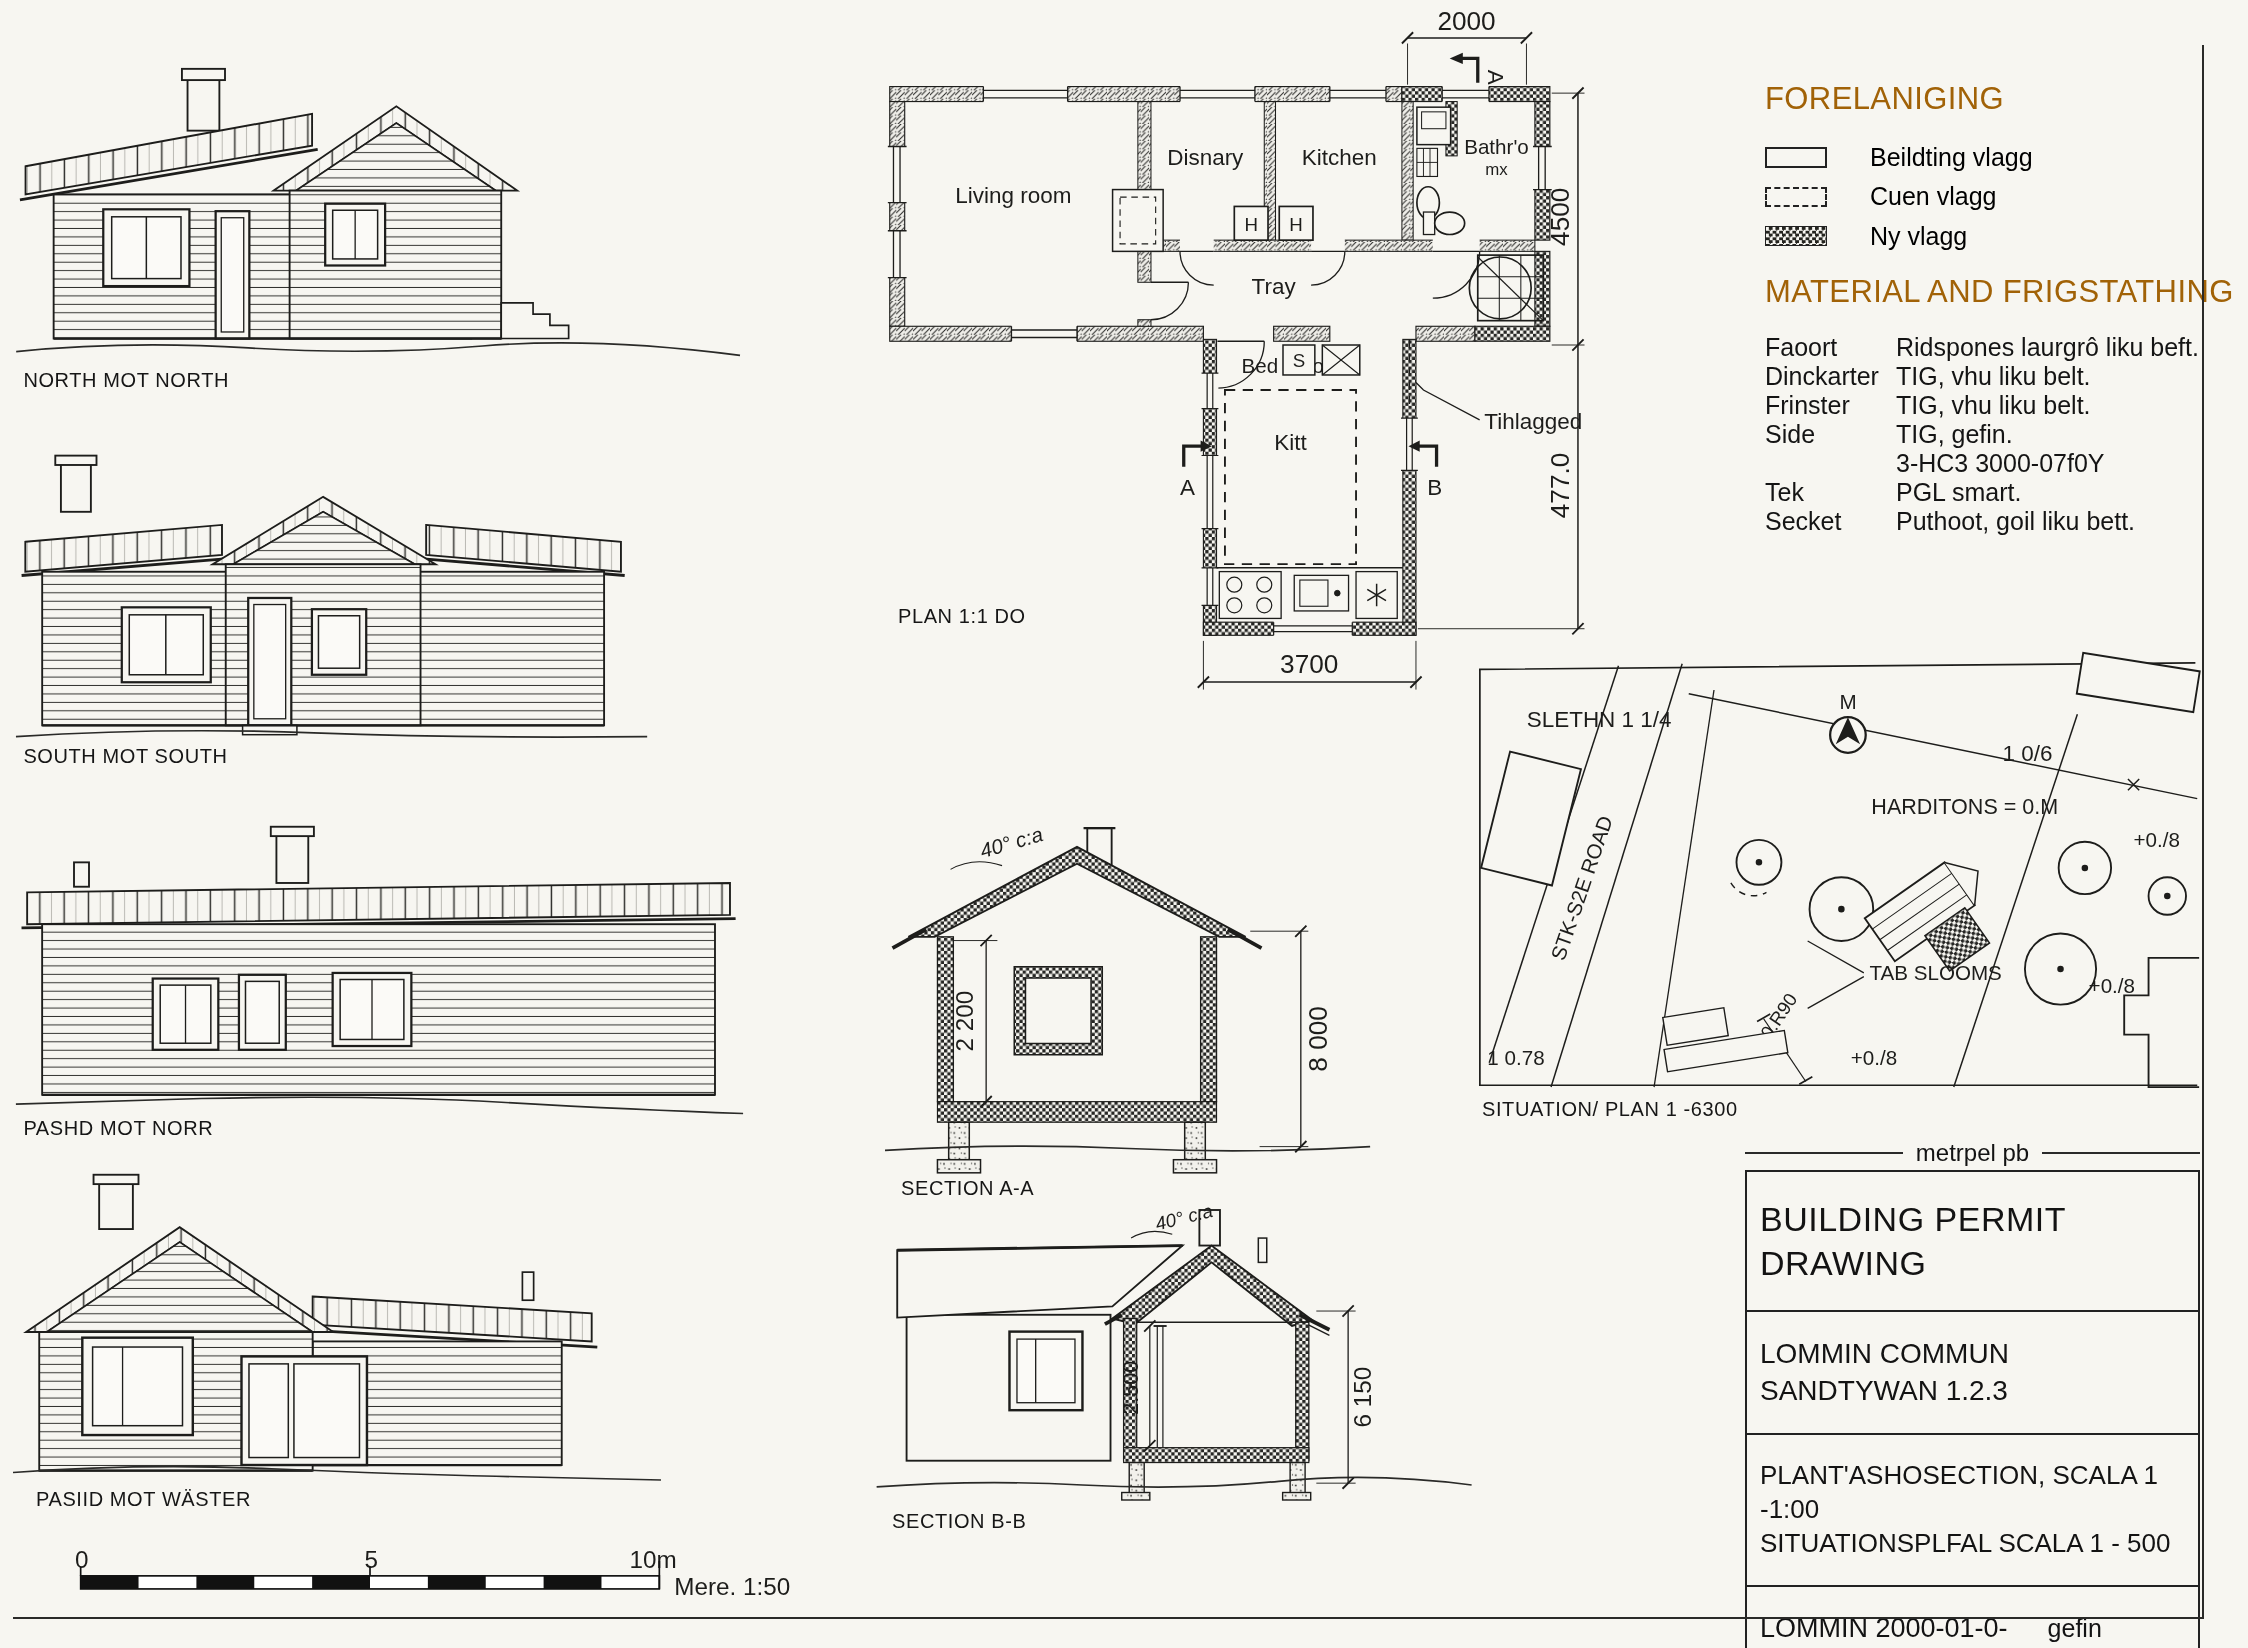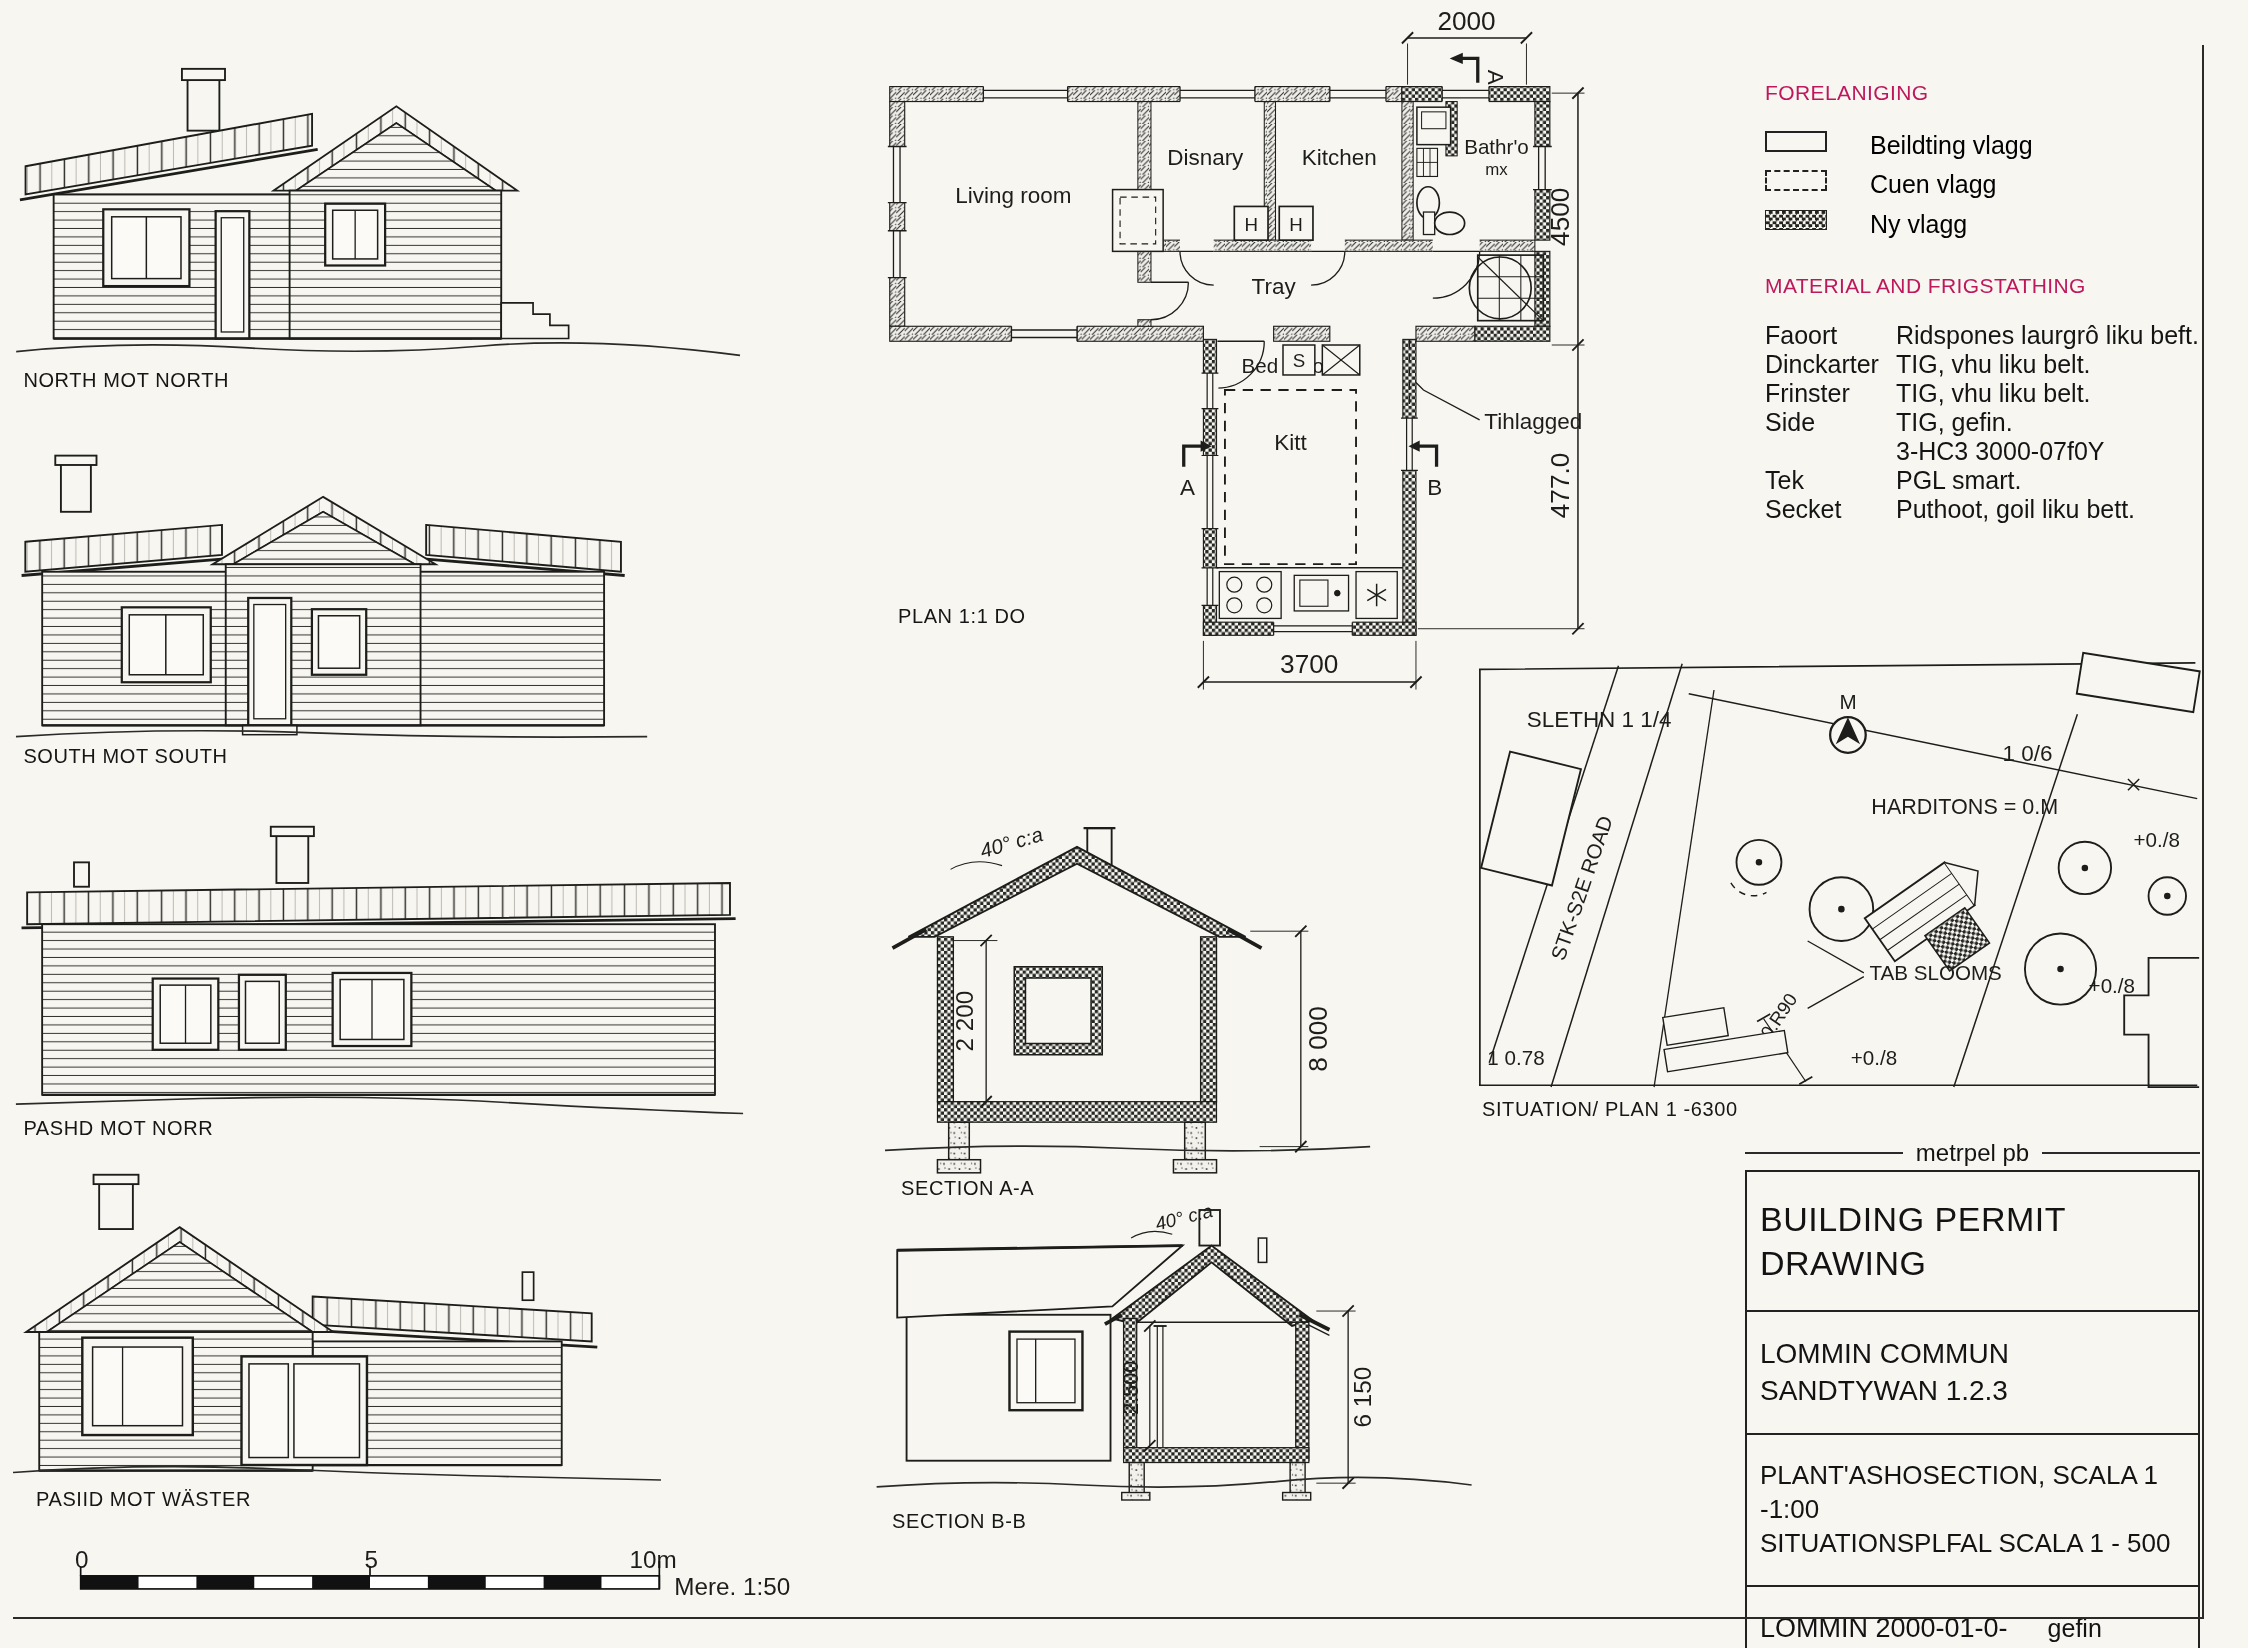--- a/index.html
+++ b/index.html
@@ -3,23 +3,23 @@
 <meta charset="utf-8">
 <style>
   *{margin:0;padding:0;box-sizing:border-box}
   html,body{width:2249px;height:1649px}
   body{background:#fff;font-family:"Liberation Sans",sans-serif}
   #sheet{position:absolute;left:0;top:0;width:2249px;height:1649px;background:#f7f6f1;overflow:hidden}
   .abs{position:absolute}
   .cap{position:absolute;font-size:20px;color:#161616;letter-spacing:0.6px;white-space:nowrap}
   svg{display:block;overflow:visible}
   svg text{font-family:"Liberation Sans",sans-serif;fill:#1d1d1b}
-  .blk-title{font-size:21px;color:#be185d;letter-spacing:0.4px}
+  .blk-title{font-size:31px;color:#a16207;letter-spacing:0.4px}
   
-  .lg-row{display:flex;margin-bottom:10.3px}
+  .lg-row{display:flex;align-items:center;margin-bottom:10.3px}
   .sw{width:62px;height:20.6px;margin-right:43px;flex:none}
   .sw-solid{border:2.8px solid #222}
   .sw-dash{border:2.8px dashed #222}
   .sw-hatch{border:1.9px solid #222;background:repeating-conic-gradient(#24241f 0 25%,#f7f6f1 0 50%) 0 0/6.6px 6.6px}
   
   .mat-row{display:flex;font-size:25px;line-height:29px;color:#141414}
   .mat-key{width:131px;flex:none}
   .mat-val{white-space:nowrap}
   
   #titleblock{width:455px;color:#131313}

